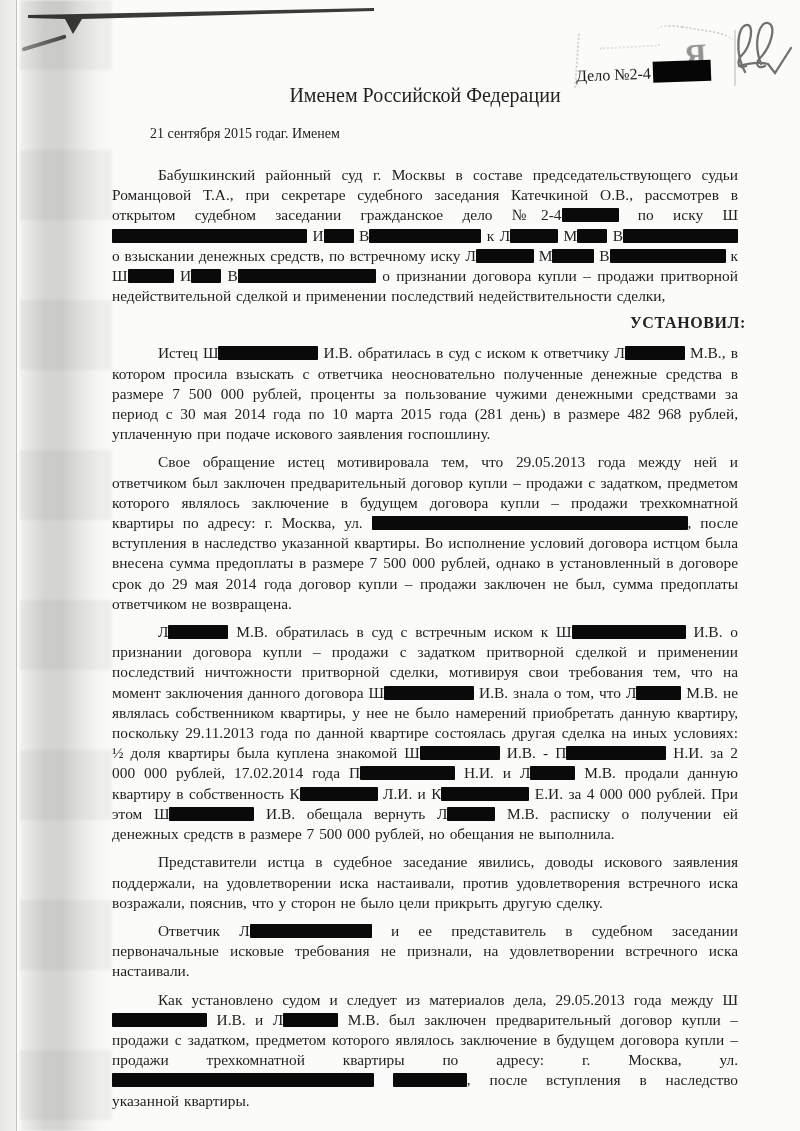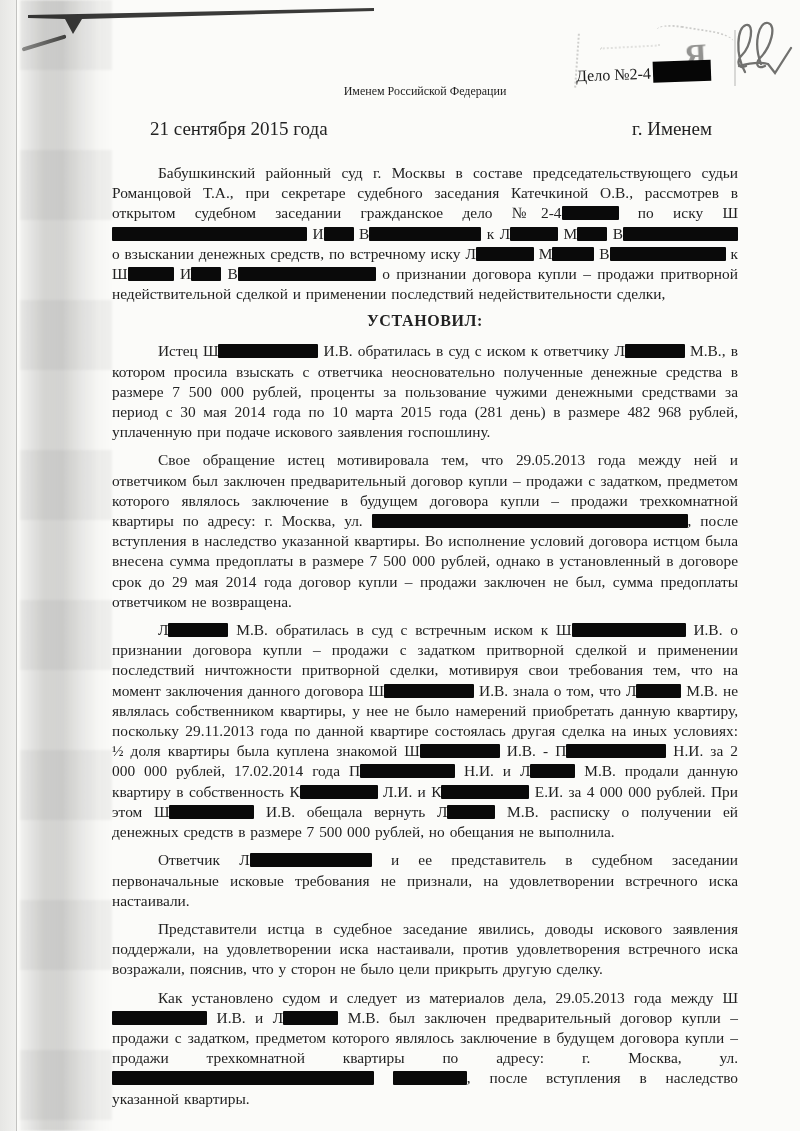--- a/index.html
+++ b/index.html
@@ -33,26 +33,26 @@
     color:#4d4d4b;transform:rotate(-3deg);letter-spacing:0;filter:blur(.4px);}
   
   .case-line{position:absolute;left:576px;top:64px;display:flex;align-items:center;gap:2px;
     font-size:16px;color:#1d1d1d;transform:rotate(-2deg);white-space:nowrap;}
   .case-redact{display:inline-block;width:58px;height:21px;background:#060606;margin-top:-2px;}
   
   .signature{position:absolute;left:728px;top:12px;}
   
   .content{position:absolute;left:104px;top:84px;width:642px;}
   .doc-title{text-align:center;font-weight:bold;font-size:17.5px;letter-spacing:.3px;margin:0 0 2px 0;}
-  .doc-subtitle{text-align:center;font-size:12px;margin:0 0 19px 0;}
-  .date-row{display:flex;justify-content:space-between;font-size:19px;
+  .doc-subtitle{text-align:center;font-size:20px;margin:0 0 19px 0;}
+  .date-row{display:flex;font-size:14px;
     padding-left:46px;padding-right:34px;margin:0 0 23px 0;}
   .para{font-size:15.4px;line-height:20.2px;text-align:justify;text-indent:46px;margin:8px;
     word-spacing:1px;}
-  .sec-heading{text-align:center;font-weight:bold;font-size:16px;letter-spacing:.6px;margin:4px 0 11px 0;}
+  .sec-heading{text-align:right;font-weight:bold;font-size:16px;letter-spacing:.6px;margin:4px 0 11px 0;}
   .redact{display:inline-block;height:14px;background:#0a0a0a;vertical-align:-2px;border-radius:1px;}
 </style>
 </head>
 <body>
 
 <div class="page">
 
   <div class="scan-left-edge"></div>
   <div class="scan-shadow"></div>
   <svg class="top-wedge" width="366" height="32" viewBox="0 0 366 32">
@@ -86,19 +86,19 @@
     <div class="date-row">
       <span>21 сентября 2015 года</span>
       <span>г. Именем</span>
     </div>
     <div id="doc-body">
         <p class="para">Бабушкинский районный суд г. Москвы в составе председательствующего судьи Романцовой Т.А., при секретаре судебного заседания Катечкиной О.В., рассмотрев в открытом судебном заседании гражданское дело №2-4<span class="redact" style="width: 57px;"></span> по иску Ш<span class="redact" style="width: 195px;"></span> И<span class="redact" style="width: 30px;"></span> В<span class="redact" style="width: 112px;"></span> к Л<span class="redact" style="width: 48px;"></span> М<span class="redact" style="width: 30px;"></span> В<span class="redact" style="width: 115px;"></span> о взыскании денежных средств, по встречному иску Л<span class="redact" style="width: 58px;"></span> М<span class="redact" style="width: 42px;"></span> В<span class="redact" style="width: 116px;"></span> к Ш<span class="redact" style="width: 46px;"></span> И<span class="redact" style="width: 30px;"></span> В<span class="redact" style="width: 138px;"></span> о признании договора купли – продажи притворной недействительной сделкой и применении последствий недействительности сделки,</p>
         <div class="sec-heading">УСТАНОВИЛ:</div>
         <p class="para">Истец Ш<span class="redact" style="width: 100px;"></span> И.В. обратилась в суд с иском к ответчику Л<span class="redact" style="width: 60px;"></span> М.В., в котором просила взыскать с ответчика неосновательно полученные денежные средства в размере 7 500 000 рублей, проценты за пользование чужими денежными средствами за период с 30 мая 2014 года по 10 марта 2015 года (281 день) в размере 482 968 рублей, уплаченную при подаче искового заявления госпошлину.</p>
         <p class="para">Свое обращение истец мотивировала тем, что 29.05.2013 года между ней и ответчиком был заключен предварительный договор купли – продажи с задатком, предметом которого являлось заключение в будущем договора купли – продажи трехкомнатной квартиры по адресу: г. Москва, ул. <span class="redact" style="width: 316px;"></span>, после вступления в наследство указанной квартиры. Во исполнение условий договора истцом была внесена сумма предоплаты в размере 7 500 000 рублей, однако в установленный в договоре срок до 29 мая 2014 года договор купли – продажи заключен не был, сумма предоплаты ответчиком не возвращена.</p>
         <p class="para">Л<span class="redact" style="width: 60px;"></span> М.В. обратилась в суд с встречным иском к Ш<span class="redact" style="width: 114px;"></span> И.В. о признании договора купли – продажи с задатком притворной сделкой и применении последствий ничтожности притворной сделки, мотивируя свои требования тем, что на момент заключения данного договора Ш<span class="redact" style="width: 90px;"></span> И.В. знала о том, что Л<span class="redact" style="width: 45px;"></span> М.В. не являлась собственником квартиры, у нее не было намерений приобретать данную квартиру, поскольку 29.11.2013 года по данной квартире состоялась другая сделка на иных условиях: ½ доля квартиры была куплена знакомой Ш<span class="redact" style="width: 80px;"></span> И.В. - П<span class="redact" style="width: 100px;"></span> Н.И. за 2 000 000 рублей, 17.02.2014 года П<span class="redact" style="width: 95px;"></span> Н.И. и Л<span class="redact" style="width: 45px;"></span> М.В. продали данную квартиру в собственность К<span class="redact" style="width: 78px;"></span> Л.И. и К<span class="redact" style="width: 88px;"></span> Е.И. за 4 000 000 рублей. При этом Ш<span class="redact" style="width: 85px;"></span> И.В. обещала вернуть Л<span class="redact" style="width: 48px;"></span> М.В. расписку о получении ей денежных средств в размере 7 500 000 рублей, но обещания не выполнила.</p>
+        <p class="para">Представители истца в судебное заседание явились, доводы искового заявления поддержали, на удовлетворении иска настаивали, против удовлетворения встречного иска возражали, пояснив, что у сторон не было цели прикрыть другую сделку.</p>
         <p class="para">Ответчик Л<span class="redact" style="width: 122px;"></span> и ее представитель в судебном заседании первоначальные исковые требования не признали, на удовлетворении встречного иска настаивали.</p>
-        <p class="para">Представители истца в судебное заседание явились, доводы искового заявления поддержали, на удовлетворении иска настаивали, против удовлетворения встречного иска возражали, пояснив, что у сторон не было цели прикрыть другую сделку.</p>
         <p class="para">Как установлено судом и следует из материалов дела, 29.05.2013 года между Ш<span class="redact" style="width: 95px;"></span> И.В. и Л<span class="redact" style="width: 55px;"></span> М.В. был заключен предварительный договор купли – продажи с задатком, предметом которого являлось заключение в будущем договора купли – продажи трехкомнатной квартиры по адресу: г. Москва, ул. <span class="redact" style="width: 262px;"></span> <span class="redact" style="width: 74px;"></span>, после вступления в наследство указанной квартиры.</p>
       </div>
   </div>
 
 </div>
 
 </body></html>

